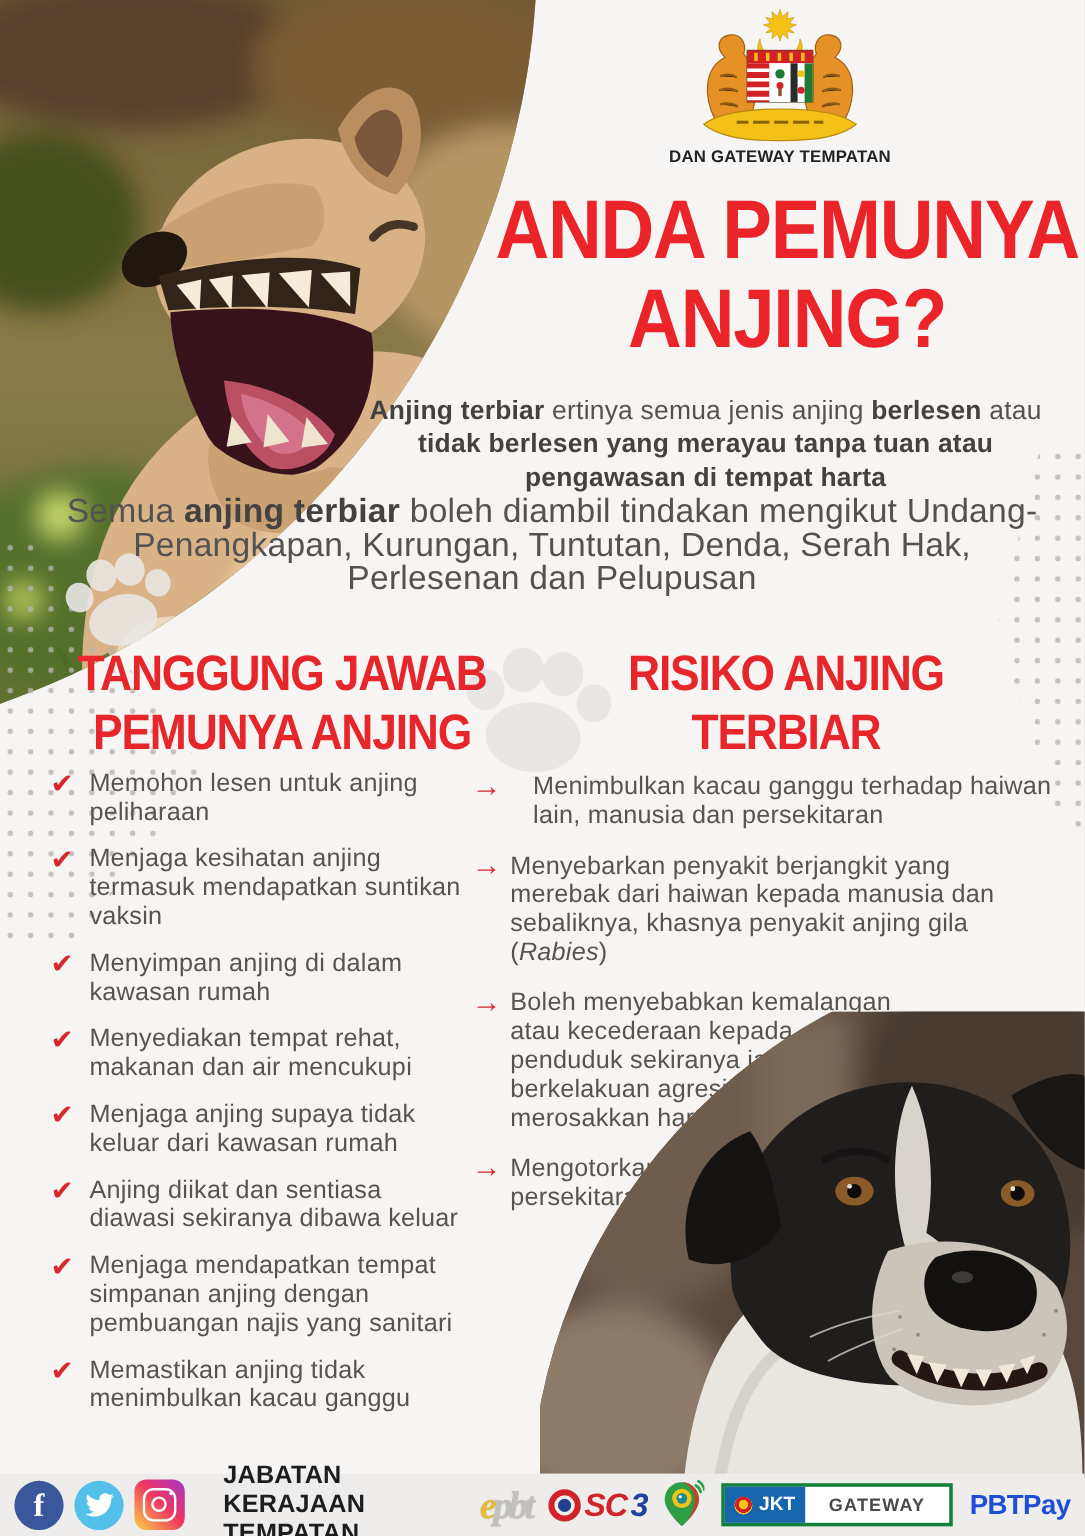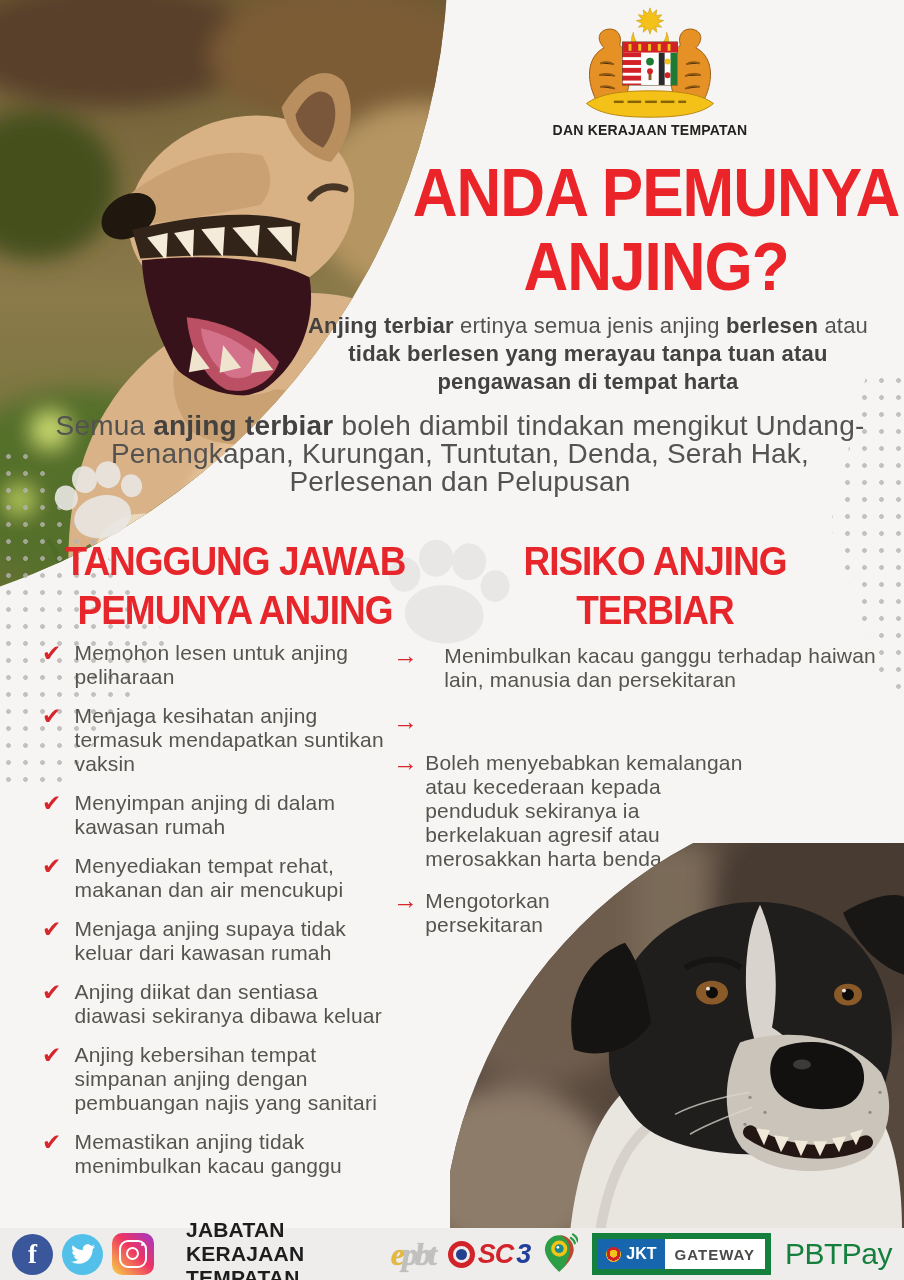--- a/index.html
+++ b/index.html
@@ -18,21 +18,21 @@
   .crest{position:absolute;left:567px;top:6px;width:166px;height:114px;}
   .ministry{position:absolute;left:500px;top:122px;width:300px;text-align:center;
     font-size:14px;font-weight:700;color:#222;line-height:1.28;letter-spacing:.2px;}
 
   
   .title{position:absolute;left:410px;top:156px;width:492px;text-align:center;
     color:#ea2428;font-weight:800;font-size:62px;line-height:66px;letter-spacing:-1px;
     transform:scale(1,1.12);transform-origin:top center;}
 
   
-  .intro{position:absolute;left:273px;top:312px;width:630px;text-align:center;
+  .intro{position:absolute;left:273px;top:328px;width:630px;text-align:center;
     font-size:22px;line-height:28px;color:#545250;letter-spacing:.2px;}
   .intro b{color:#444240;}
   .law{position:absolute;left:20px;top:412px;width:880px;text-align:center;
     font-size:28px;line-height:28px;color:#545250;letter-spacing:.2px;}
   .law b{color:#444240;}
 
   
   .sec-title{position:absolute;text-align:center;color:#e6262b;font-weight:800;
     font-size:37px;line-height:44px;letter-spacing:-1px;
     transform:scale(1,1.12);transform-origin:top center;}
@@ -76,28 +76,28 @@
   .ig .dot{position:absolute;right:10px;top:10px;width:3px;height:3px;background:#fff;border-radius:50%;}
   .dept{margin-left:32px;font-size:21px;font-weight:700;color:#1d1d1d;letter-spacing:.2px;}
   .brandbar{margin-left:auto;display:flex;align-items:center;gap:14px;}
   .epbt{font-weight:800;font-style:italic;font-size:32px;letter-spacing:-3px;color:#c2c0be;
     text-shadow:0 0 1px #a9a7a5;font-family:Liberation Serif, serif;}
   .epbt .e{color:#e7b93a;}
   .osc3{display:flex;align-items:center;gap:3px;font-style:italic;font-weight:800;font-size:27px;letter-spacing:-1px;}
   .osc3 .ring{width:17px;height:17px;border:5px solid #d2232a;border-radius:50%;position:relative;}
   .osc3 .ring::after{content:"";position:absolute;inset:3px;background:#23408f;border-radius:50%;}
   .osc3 .sc{color:#d2232a;} .osc3 .three{color:#20409a;}
-  .jkt-badge{display:flex;height:30px;border:6px solid #15803d;background:#fff;}
+  .jkt-badge{display:flex;height:30px;border:3px solid #15803d;background:#fff;}
   .jkt-blue{background:#1765ad;color:#fff;display:flex;align-items:center;gap:5px;
     padding:0 8px;font-weight:800;font-size:16px;}
   .jkt-emblem{width:15px;height:15px;border-radius:50%;
     background:radial-gradient(circle at 50% 45%,#f2c418 0 34%,#d22027 35% 62%,#f2c418 63%);}
-  .jkt-white{display:flex;align-items:center;padding:0 10px;color:#4c4a48;font-weight:800;
+  .jkt-white{display:flex;align-items:center;padding:0 20px;color:#4c4a48;font-weight:800;
     font-size:15px;letter-spacing:1px;}
-  .pbtpay{font-weight:400;font-size:30px;color:#15803d;letter-spacing:-.5px;}
+  .pbtpay{font-weight:700;font-size:23px;color:#1d4ed8;letter-spacing:-.5px;}
 </style>
 </head>
 <body>
 
 <div class="poster">
 
   <div class="photo-tl">
     <svg viewBox="0 0 460 600" preserveAspectRatio="none">
       <defs>
         <filter id="b1" x="-40%" y="-40%" width="180%" height="180%">
@@ -230,21 +230,21 @@
     <g fill="#6b4c00" opacity=".8">
       <rect x="48" y="96" width="10" height="2.5"></rect>
         <rect x="62" y="96" width="14" height="2.5"></rect>
       <rect x="80" y="96" width="12" height="2.5"></rect>
         <rect x="96" y="96" width="14" height="2.5"></rect>
       <rect x="114" y="96" width="8" height="2.5"></rect>
     </g>
   </svg>
 
   <div class="ministry">
-    <div>DAN KERAJAAN TEMPATAN</div>
+    <div>DAN GATEWAY TEMPATAN</div>
   </div>
 
   <div class="title">
     <div>ANDA PEMUNYA</div>
     <div>ANJING?</div>
   </div>
 
   <div class="intro">
     <b>Anjing terbiar</b><span> ertinya semua jenis anjing </span><b>berlesen</b><span> atau</span><br>
     <b>tidak berlesen yang merayau tanpa tuan atau</b><br>
@@ -282,40 +282,41 @@
     <div class="li">
         <span class="bullet check">✔</span>
         <span class="txt">Menjaga anjing supaya tidak keluar dari kawasan rumah</span>
       </div>
     <div class="li">
         <span class="bullet check">✔</span>
         <span class="txt">Anjing diikat dan sentiasa diawasi sekiranya dibawa keluar</span>
       </div>
     <div class="li">
         <span class="bullet check">✔</span>
-        <span class="txt">Anjing kebersihan tempat simpanan  anjing dengan pembuangan najis yang sanitari</span>
+        <span class="txt">Menjaga mendapatkan tempat simpanan  anjing dengan pembuangan najis yang sanitari</span>
       </div>
     <div class="li">
         <span class="bullet check">✔</span>
         <span class="txt">Memastikan anjing tidak menimbulkan kacau ganggu</span>
       </div>
   </div>
 
   <div class="sec-title risk">
     <div>RISIKO ANJING</div>
     <div>TERBIAR</div>
   </div>
 
   <div class="list list-risk">
     <div class="li">
         <span class="bullet arrow">→</span>
         <span class="txt w1">Menimbulkan kacau ganggu terhadap haiwan lain, manusia dan persekitaran</span>
       </div>
     <div class="li">
         <span class="bullet arrow">→</span>
+        <span class="txt w2"><span>Menyebarkan penyakit berjangkit yang merebak dari haiwan kepada manusia dan sebaliknya, khasnya penyakit anjing gila (</span><span class="em">Rabies</span><span>)</span></span>
       </div>
     <div class="li">
         <span class="bullet arrow">→</span>
         <span class="txt w3">Boleh menyebabkan kemalangan atau kecederaan kepada penduduk sekiranya ia berkelakuan agresif atau merosakkan harta benda.</span>
       </div>
     <div class="li">
         <span class="bullet arrow">→</span>
         <span class="txt w4">Mengotorkan persekitaran</span>
       </div>
   </div>

